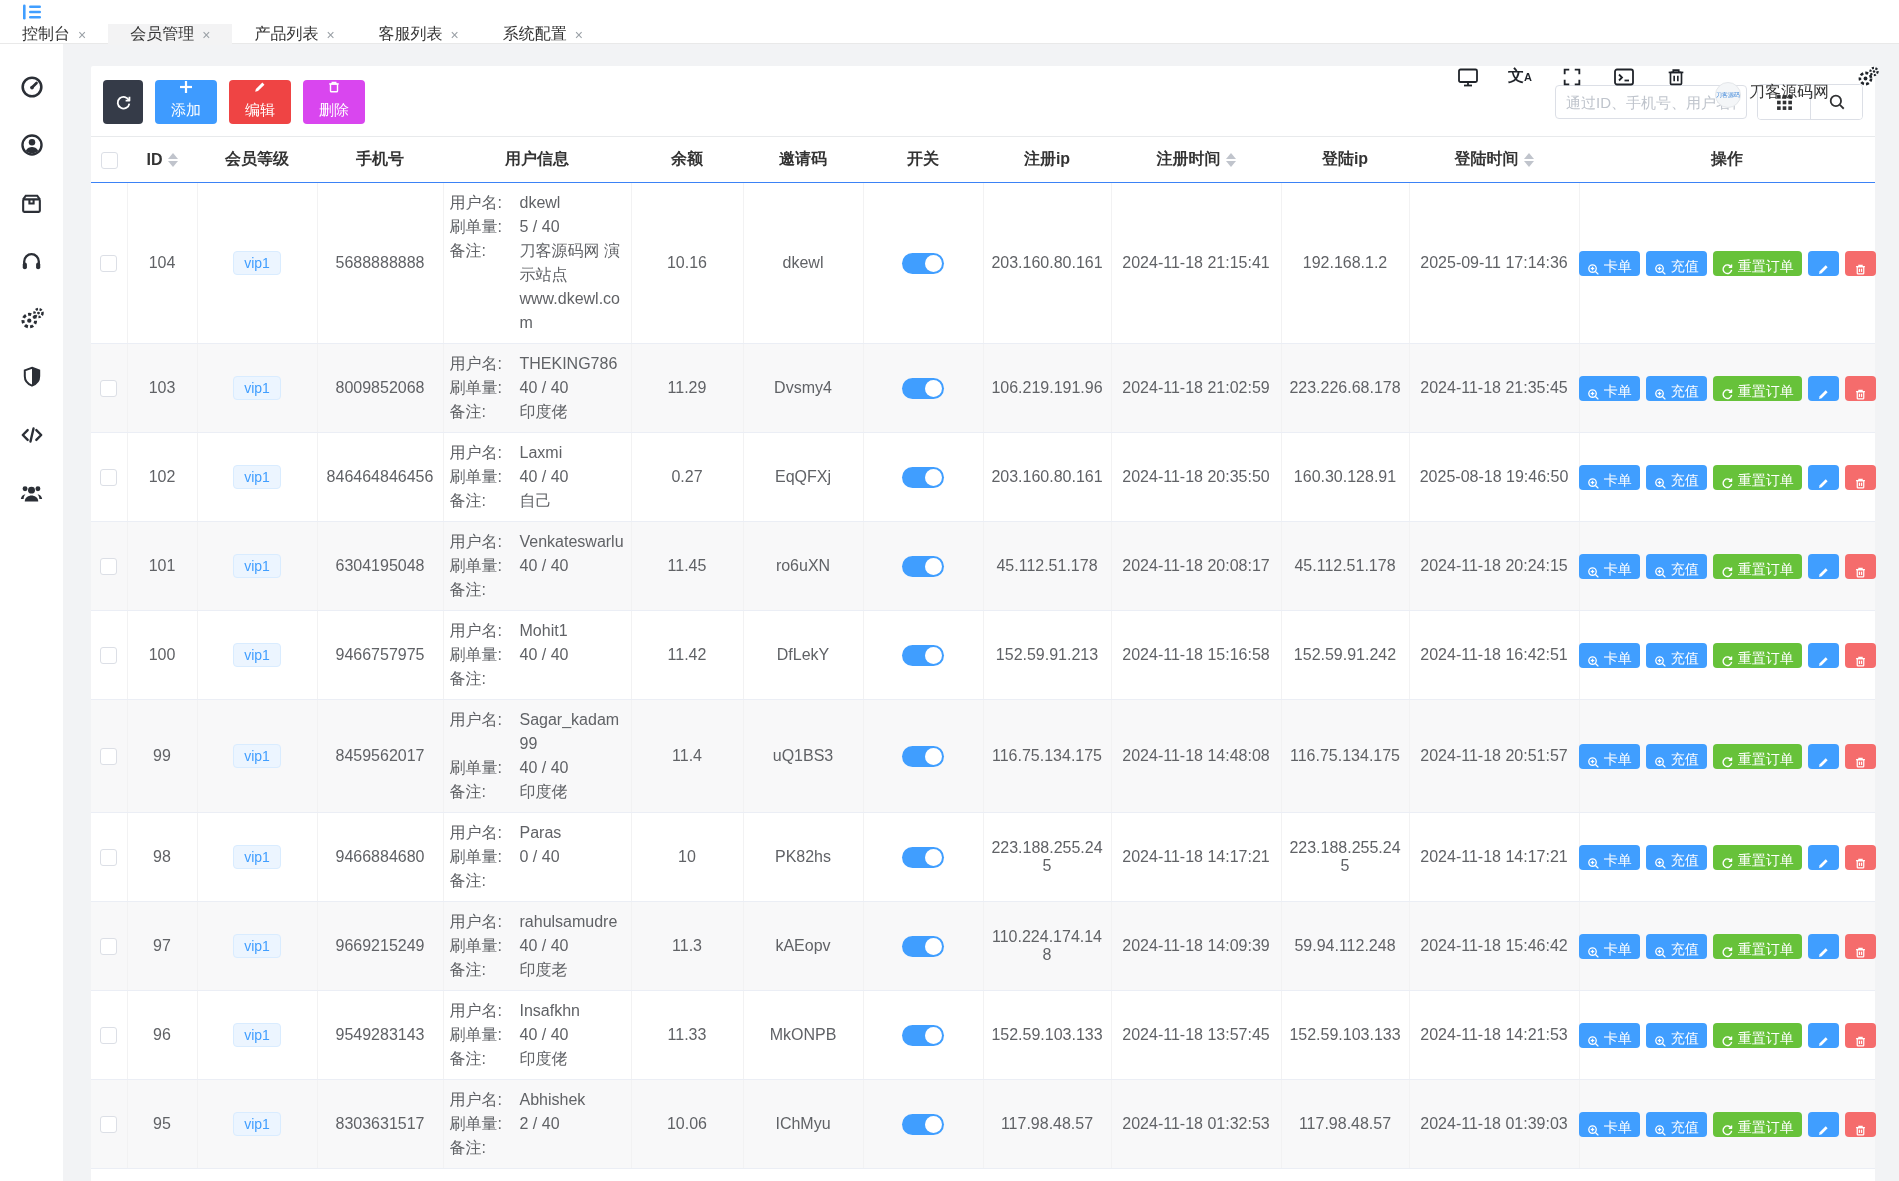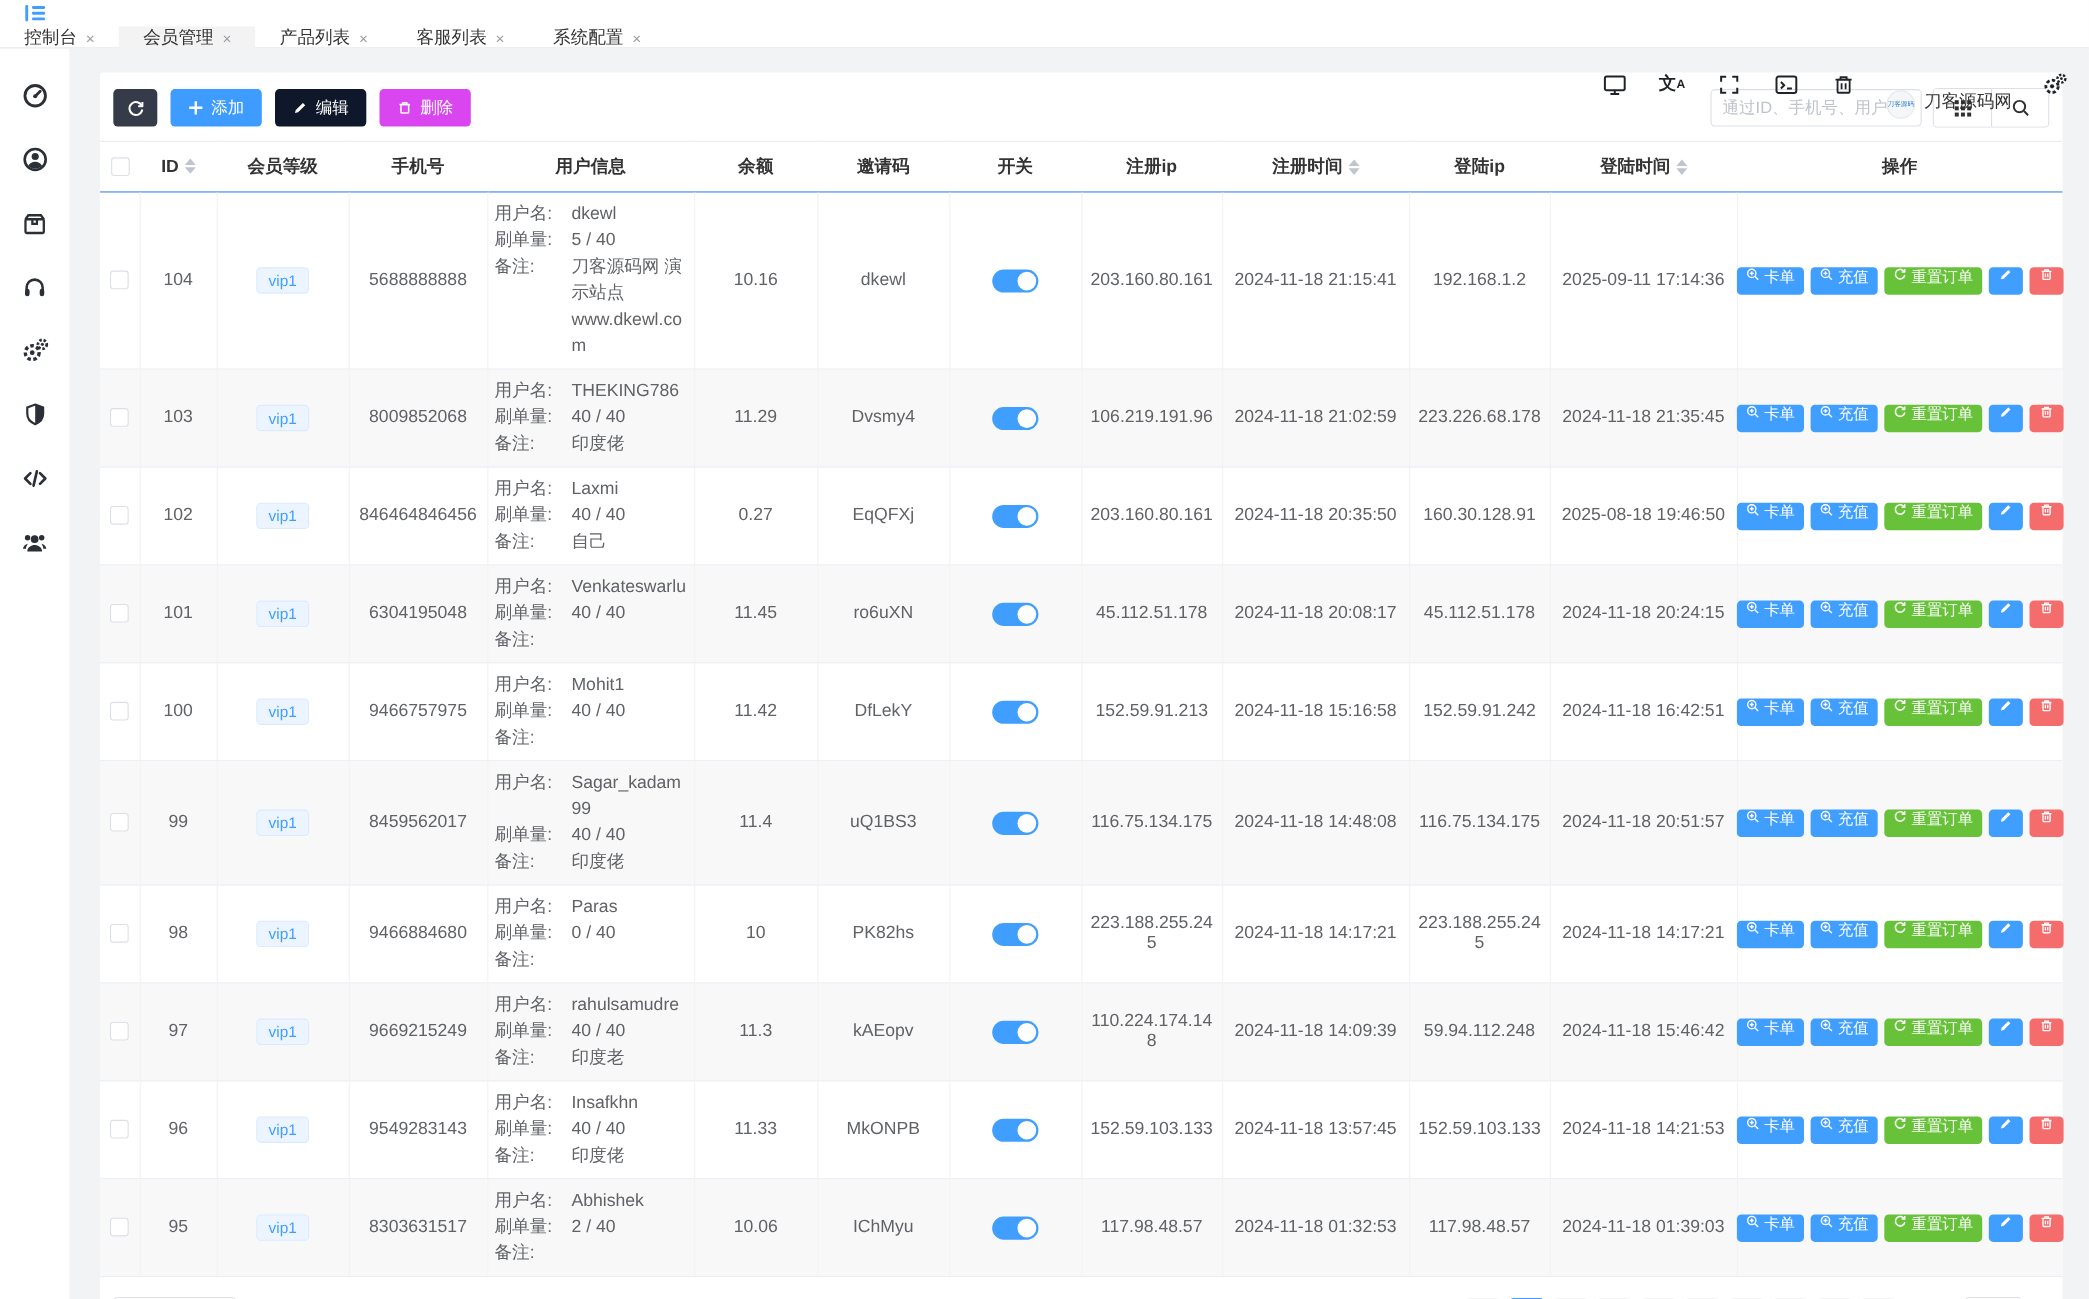--- a/index.html
+++ b/index.html
@@ -37,26 +37,26 @@
   .sidebar {
     position:absolute; left:0; top:44px; bottom:0; width:63px; background:#fff; z-index:4;
     display:flex; flex-direction:column; align-items:center; padding-top:30px; gap:32px;
   }
   .side-item { width:40px; height:26px; display:flex; align-items:center; justify-content:center; cursor:pointer; }
   
   .card {
     position:absolute; left:91px; top:66px; width:1784px; background:#fff; border-radius:2px;
   }
   .toolbar { display:flex; align-items:center; padding:14px 12px 12px 12px; }
-  .btn { border:none; border-radius:4px; height:34px; font-size:15px; color:#fff;
-         display:inline-flex; align-items:center; gap:7px; padding:0 16px; cursor:pointer; }
+  .btn { border:none; border-radius:4px; height:44px; font-size:15px; color:#fff;
+         display:inline-flex; align-items:center; gap:7px; padding:0 16px; cursor:pointer;flex-direction:column; }
   .btn + .btn { margin-left:12px; }
   .btn-refresh { background:#353b48; width:40px; justify-content:center; padding:0; font-size:17px; }
   .btn-add { background:#3e9bff; }
-  .btn-edit { background:#0f172a; cursor:not-allowed;text-align:center; }
+  .btn-edit { background:#ef4444; cursor:not-allowed;text-align:center; }
   .btn-del { background:#d946ef; cursor:not-allowed; }
   .toolbar-right { margin-left:auto; display:flex; align-items:center; }
   .search-input {
     width:192px; height:34px; border:1px solid #dcdfe6; border-radius:4px;
     padding:0 10px; font-size:15px; color:#606266; outline:none;
     font-family:"Liberation Sans","DejaVu Sans",sans-serif;
   }
   .search-input::placeholder { color:#bfc4cc; }
   .view-group { display:flex; margin-left:10px; border:1px solid #dcdfe6; border-radius:4px; overflow:hidden; }
   .view-btn { width:52px; height:34px; background:#fff; display:flex; align-items:center; justify-content:center; cursor:pointer; }
@@ -96,21 +96,21 @@
   }
   .toggle .knob {
     position:absolute; right:2px; top:2px; width:17px; height:17px; border-radius:50%; background:#fff;
   }
   .cell-ip { word-break:break-all;margin-top:44px; }
   .cell-time { white-space:nowrap; }
   .cell-actions { padding:8px 4px; }
   .actions-wrap { display:flex; align-items:center; justify-content:center; gap:6px; flex-wrap:nowrap; }
   .abtn {
     border:none; border-radius:4px; color:#fff; font-size:14px; height:25px;
-    display:inline-flex; align-items:flex-start; gap:4px; padding:0 8px; cursor:pointer; white-space:nowrap;
+    display:inline-flex; align-items:flex-end; gap:4px; padding:0 8px; cursor:pointer; white-space:nowrap;
     font-family:"Liberation Sans","DejaVu Sans",sans-serif;
   }
   .abtn.blue { background:#409eff; }
   .abtn.green { background:#67c23a; }
   .abtn.red { background:#f56c6c; }
   .abtn.icon-only { padding:0 9px; }
   
   .table-footer { display:flex; align-items:center; padding:18px 12px 20px 12px; }
   .page-size-select {
     width:112px; height:34px; border:1px solid #dcdfe6; border-radius:4px; background:#fff;

